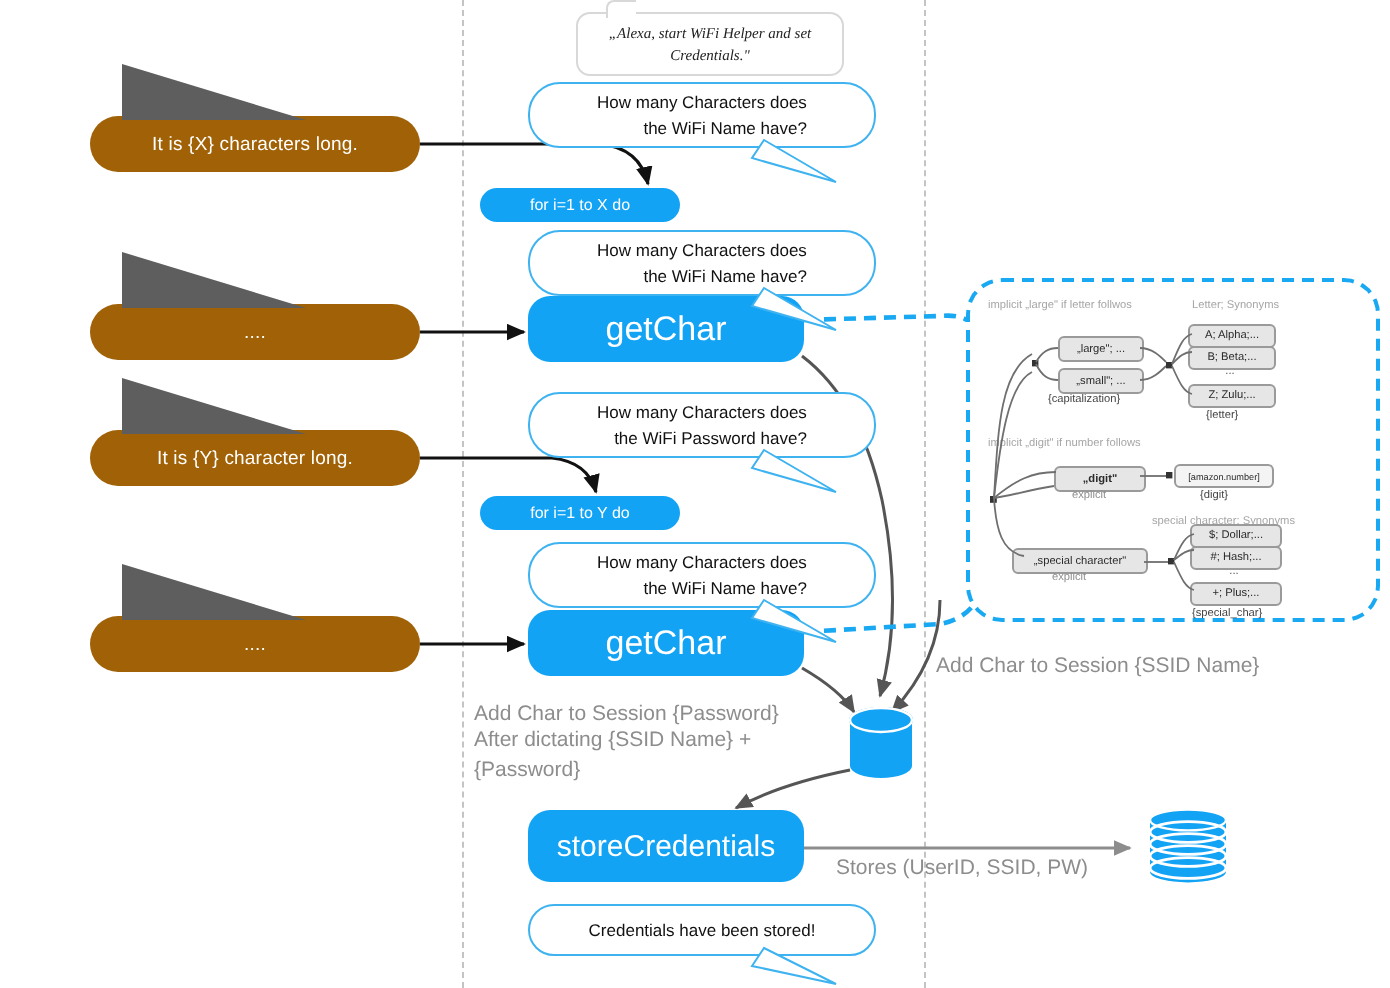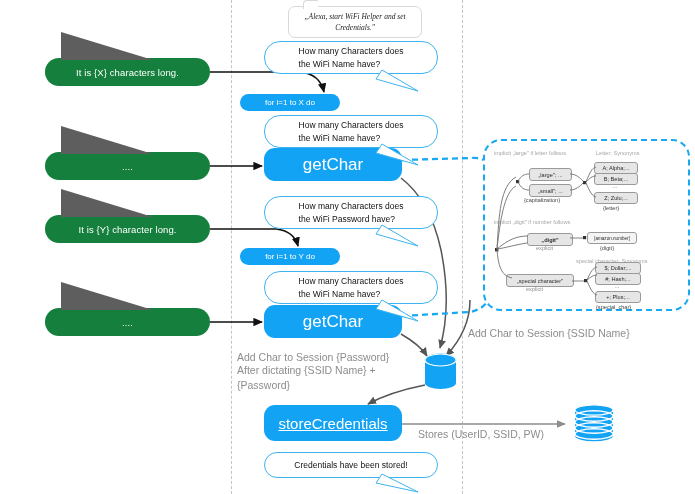--- a/index.html
+++ b/index.html
@@ -23,21 +23,21 @@
     position: absolute;
     top: 0;
     bottom: 0;
     width: 0;
     border-left: 1.5px dashed #c4c4c4;
   }
 
   
   .gray-bubble {
     position: absolute;
-    background: #15803d;
+    background: #a16207;
     border-radius: 18px;
     color: #ffffff;
     font-size: 9.5px;
     display: flex;
     align-items: center;
     justify-content: center;
     text-align: right;
     letter-spacing: 0.1px;
     z-index: 4;
   }
@@ -58,21 +58,21 @@
     position: absolute;
     background: #ffffff;
     border: 1.1px solid #3eb3f0;
     border-radius: 16px;
     color: #111111;
     font-size: 8.5px;
     line-height: 1.45;
     display: flex;
     align-items: center;
     justify-content: center;
-    text-align: left;
+    text-align: right;
     z-index: 5;
   }
 
   
   .narr-bubble {
     position: absolute;
     background: #ffffff;
     border: 1px solid #d8d8d8;
     border-radius: 7px;
     font-family: "Liberation Serif", serif;
@@ -311,21 +311,21 @@
   </div>
 
   <div class="blue-node" style="left:264px; top:148px; width:138px; height:33px;">
     <span>getChar</span>
   </div>
 
   <div class="blue-node" style="left:264px; top:305px; width:138px; height:33px;">
     <span>getChar</span>
   </div>
 
-  <div class="blue-node" style="left:264px; top:405px; width:138px; height:36px; font-size:15px;text-decoration:underline;">
+  <div class="blue-node" style="left:264px; top:405px; width:138px; height:36px; font-size:15px;">
     <span>storeCredentials</span>
   </div>
 
   <div class="annot" style="left:468px; top:326px;">Add Char to Session {SSID Name}</div>
 
   <div class="annot" style="left:237px; top:340px;margin-top:10px;">Add Char to Session {Password}</div>
 
   <div class="annot" style="left:418px; top:427px;">Stores (UserID, SSID, PW)</div>
 
   <div class="annot" style="left:237px; top:363px; width:200px;">After dictating {SSID Name} +

